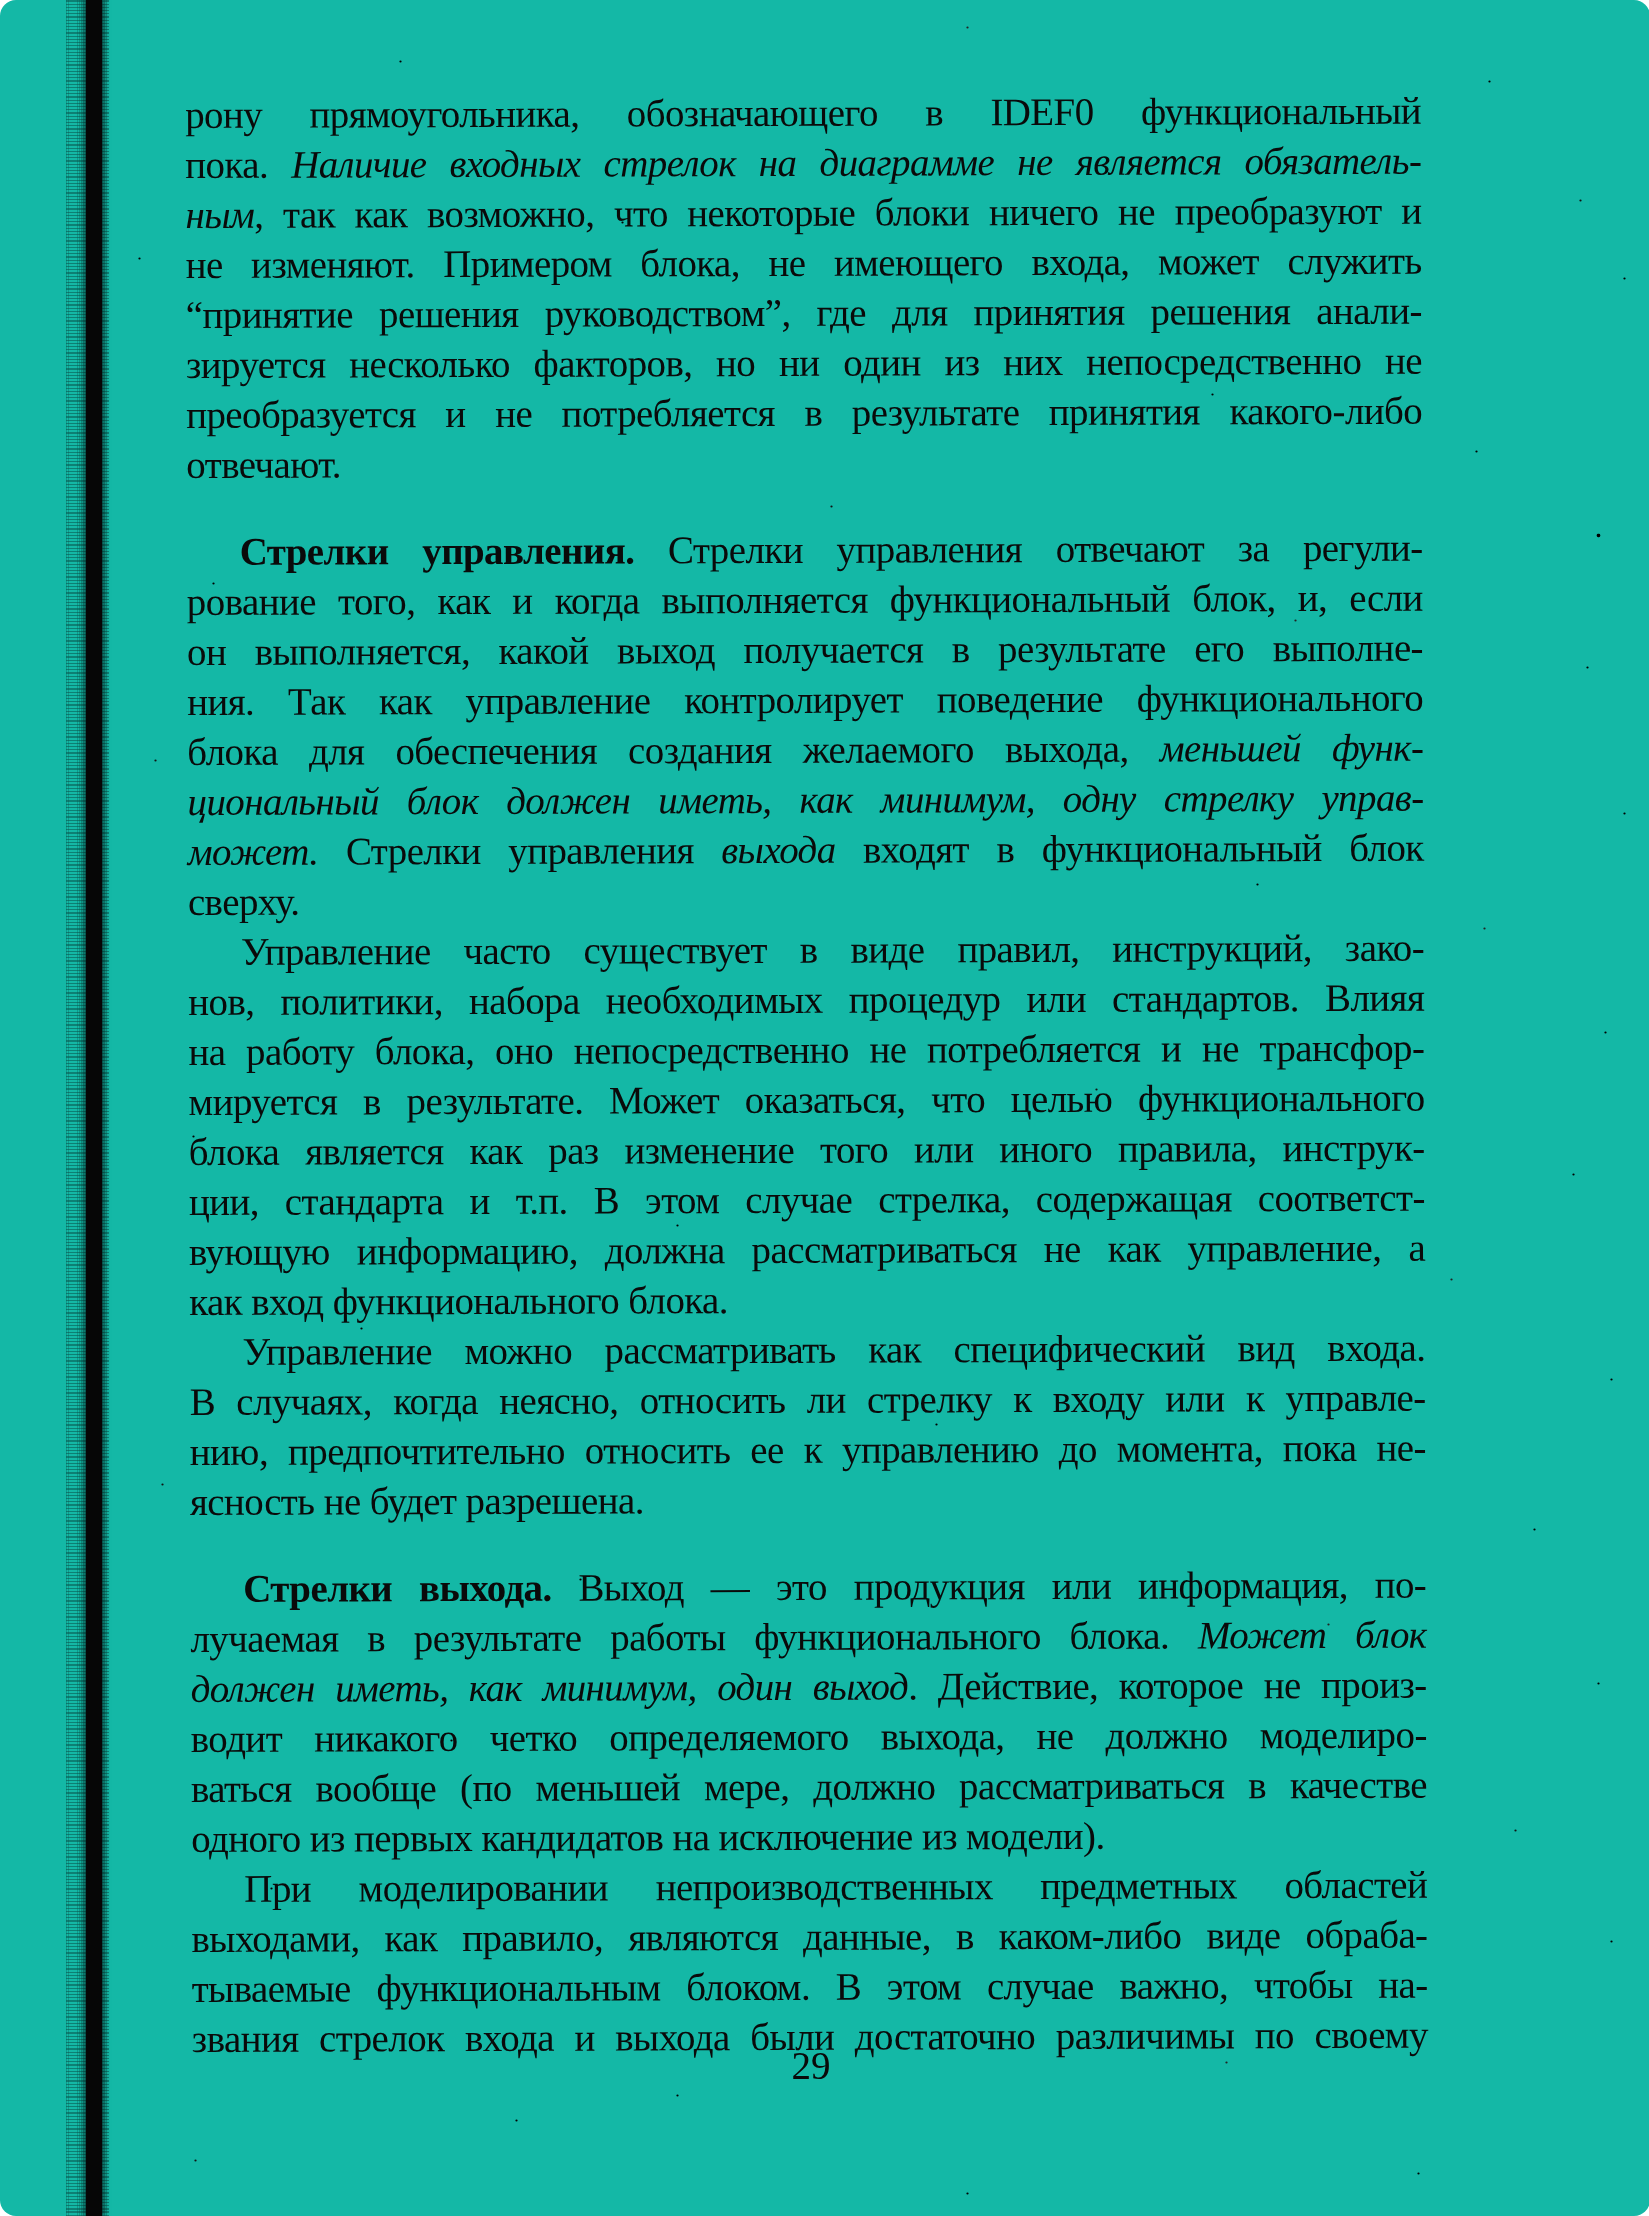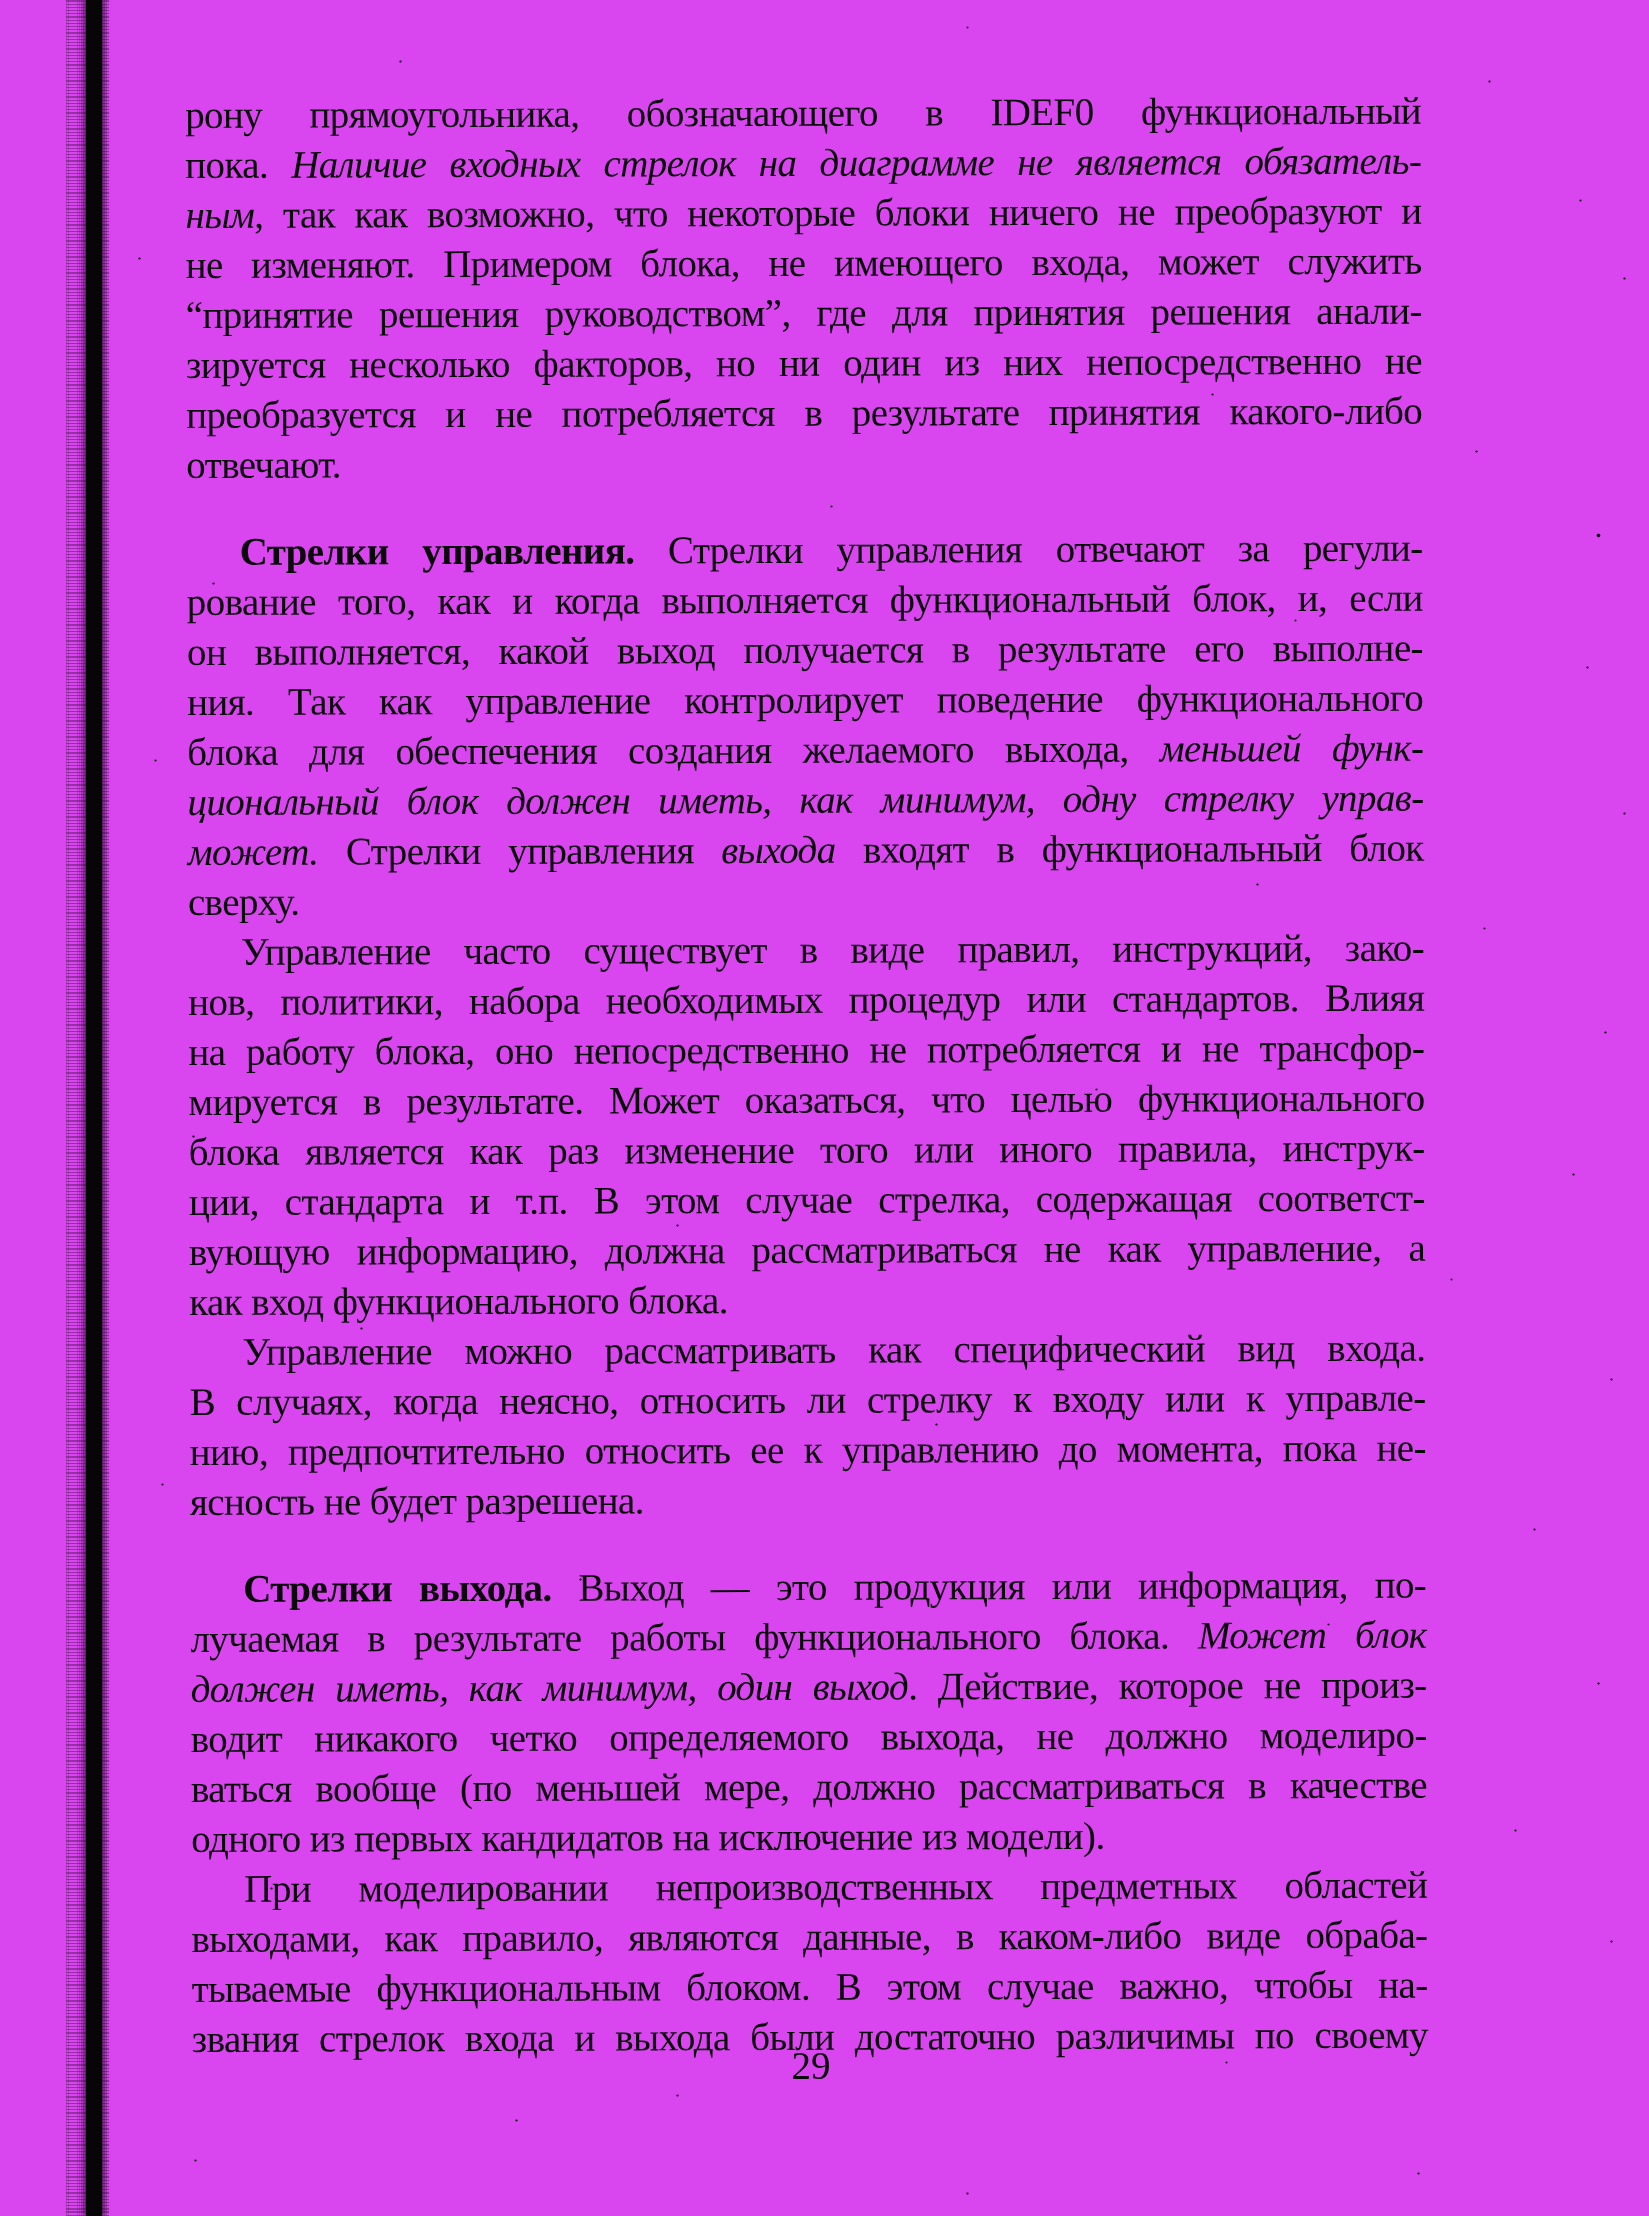--- a/index.html
+++ b/index.html
@@ -1,21 +1,21 @@
 <!DOCTYPE html>
 <html style="font-size:10.3px"><head>
 <meta charset="utf-8">
 <style>
   html,body{margin:0;padding:0;}
   body{
     width:1650px;height:2216px;position:relative;overflow:hidden;
     background:#ffffff;
     font-family:"Liberation Serif","DejaVu Serif",serif;
   }
-  .page{position:absolute;left:0;top:0;width:1650px;height:2216px;background:#d946ef;}
+  .page{position:absolute;left:0;top:0;width:1650px;height:2216px;background:#14b8a6;border-radius:16px;}
 
   
   .spine-noise{
     position:absolute;left:66px;top:0;width:43px;height:2216px;
     background-image:
       repeating-linear-gradient(0deg, rgba(0,0,0,.55) 0 1.3px, rgba(0,0,0,0) 1.3px 3.2px),
       repeating-linear-gradient(90deg, rgba(0,0,0,.30) 0 0.6px, rgba(0,0,0,0) 0.6px 1.9px);
     opacity:.55;
   }
   .spine{

